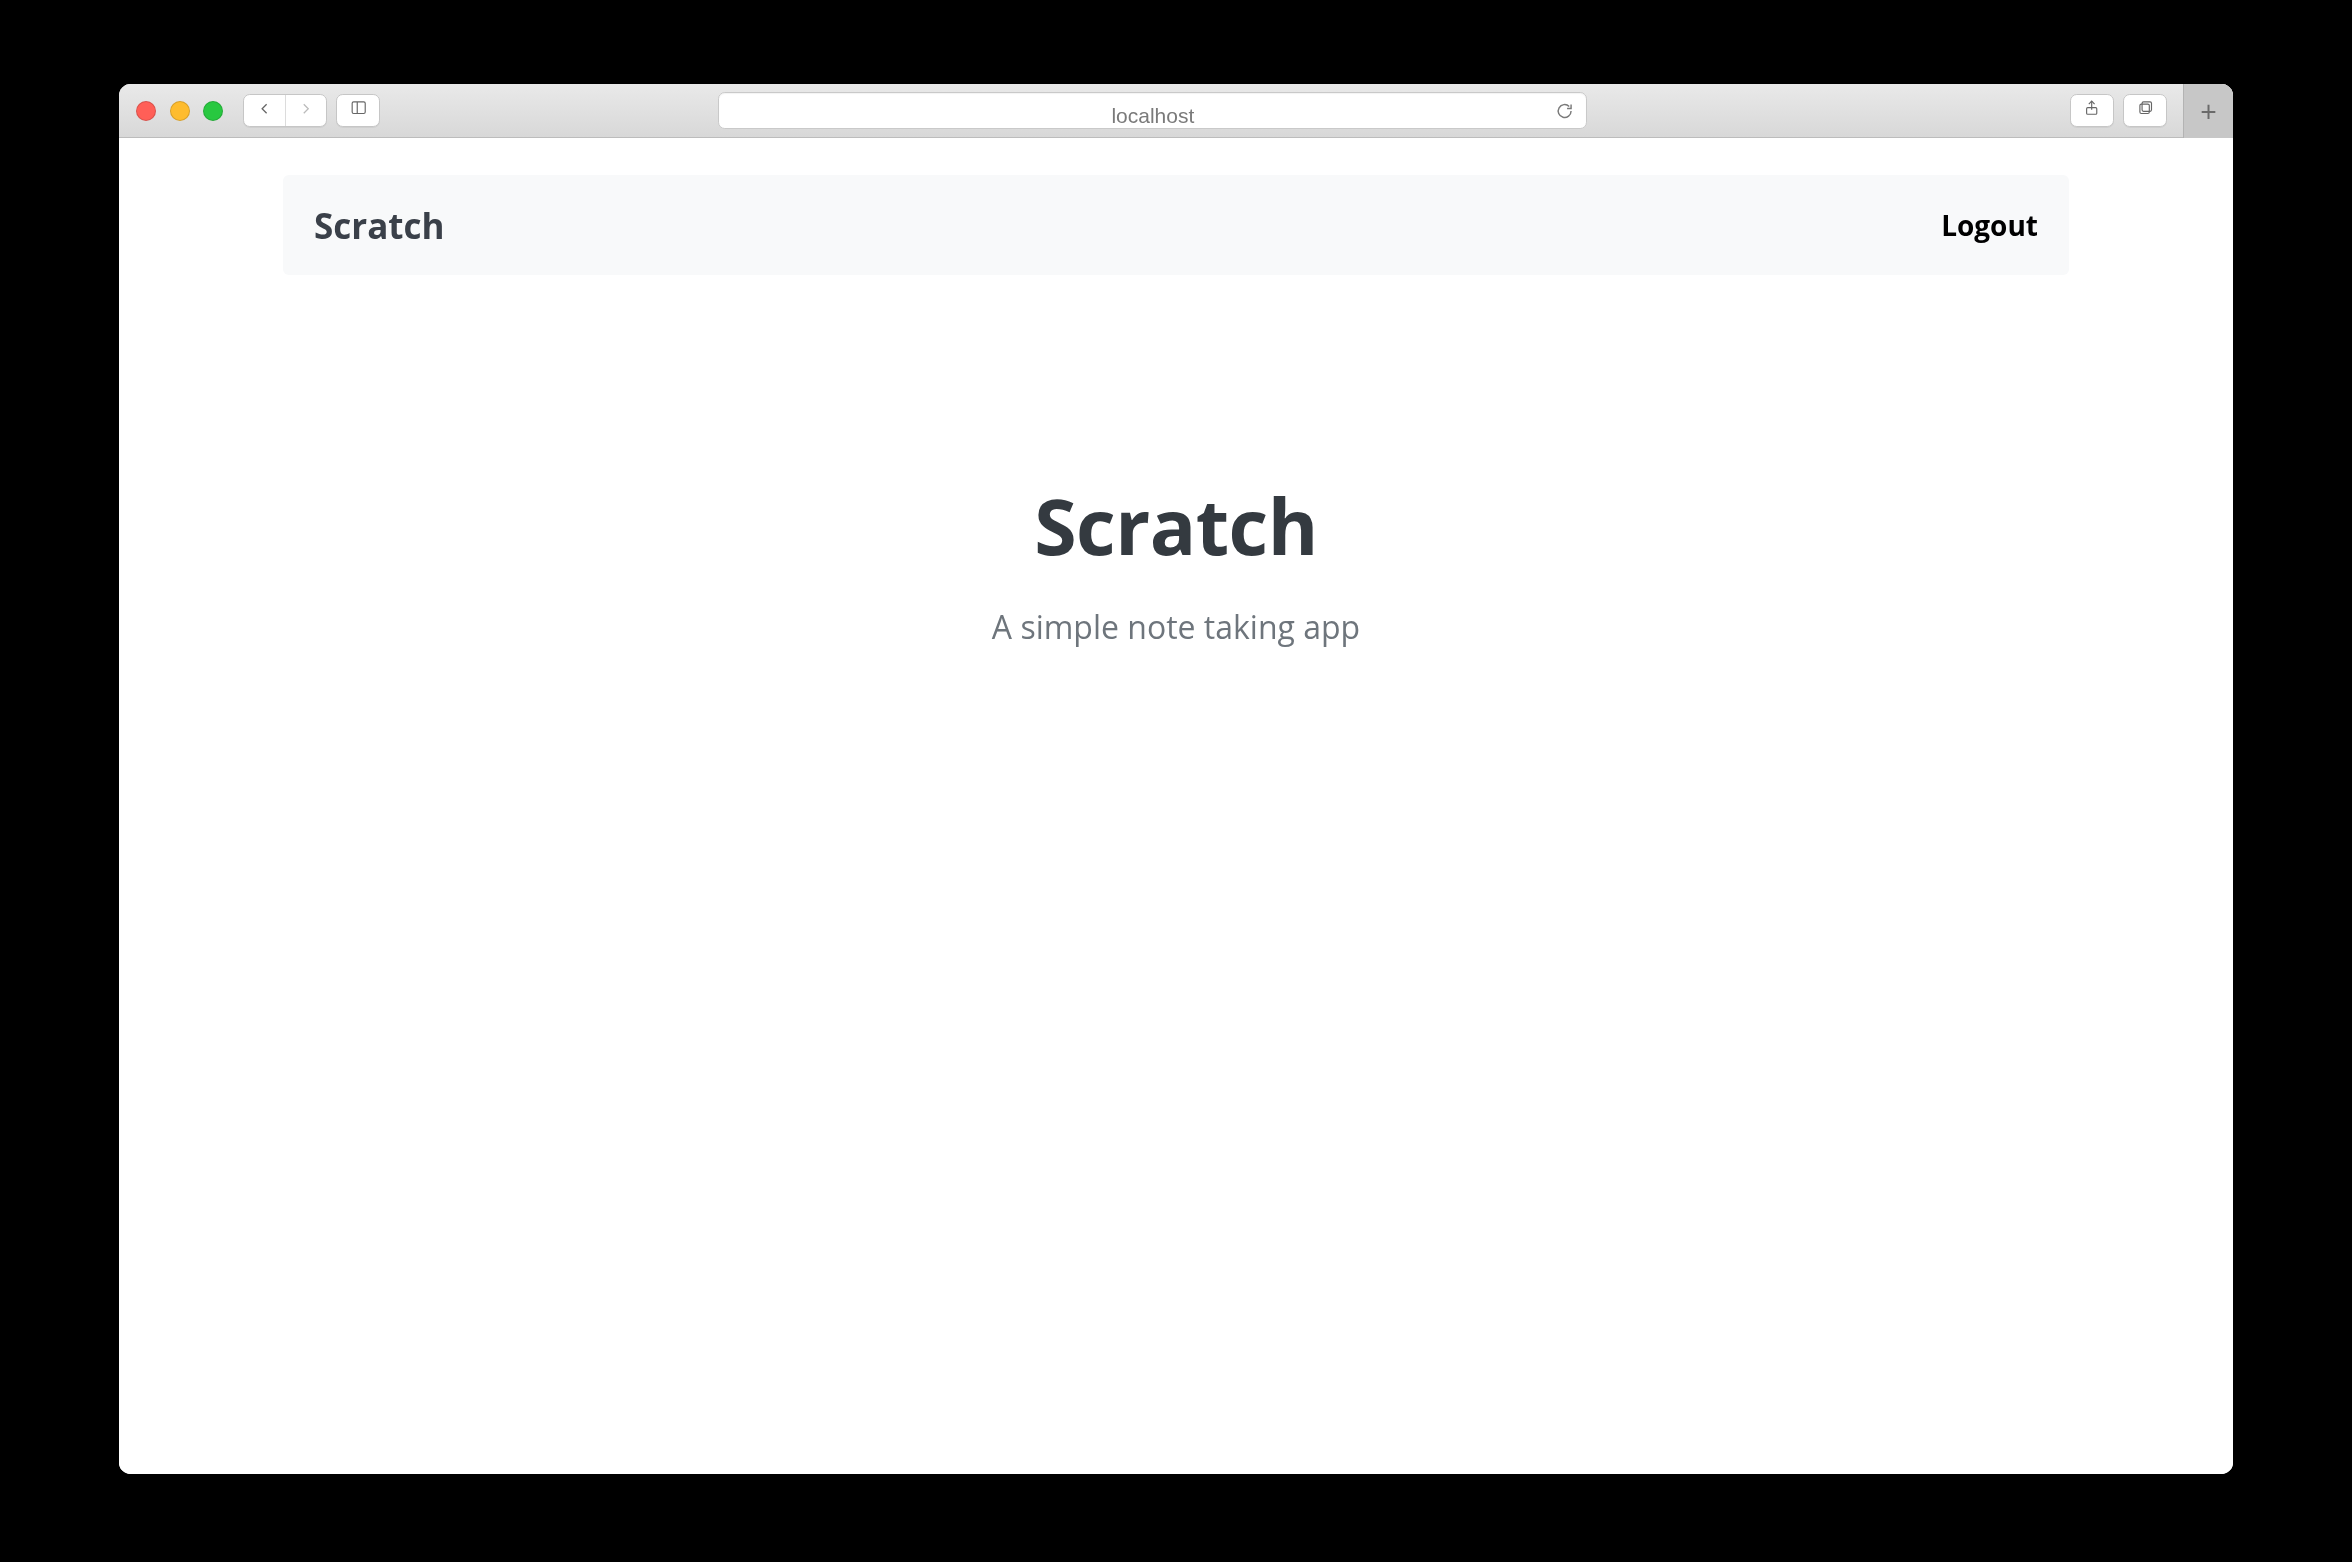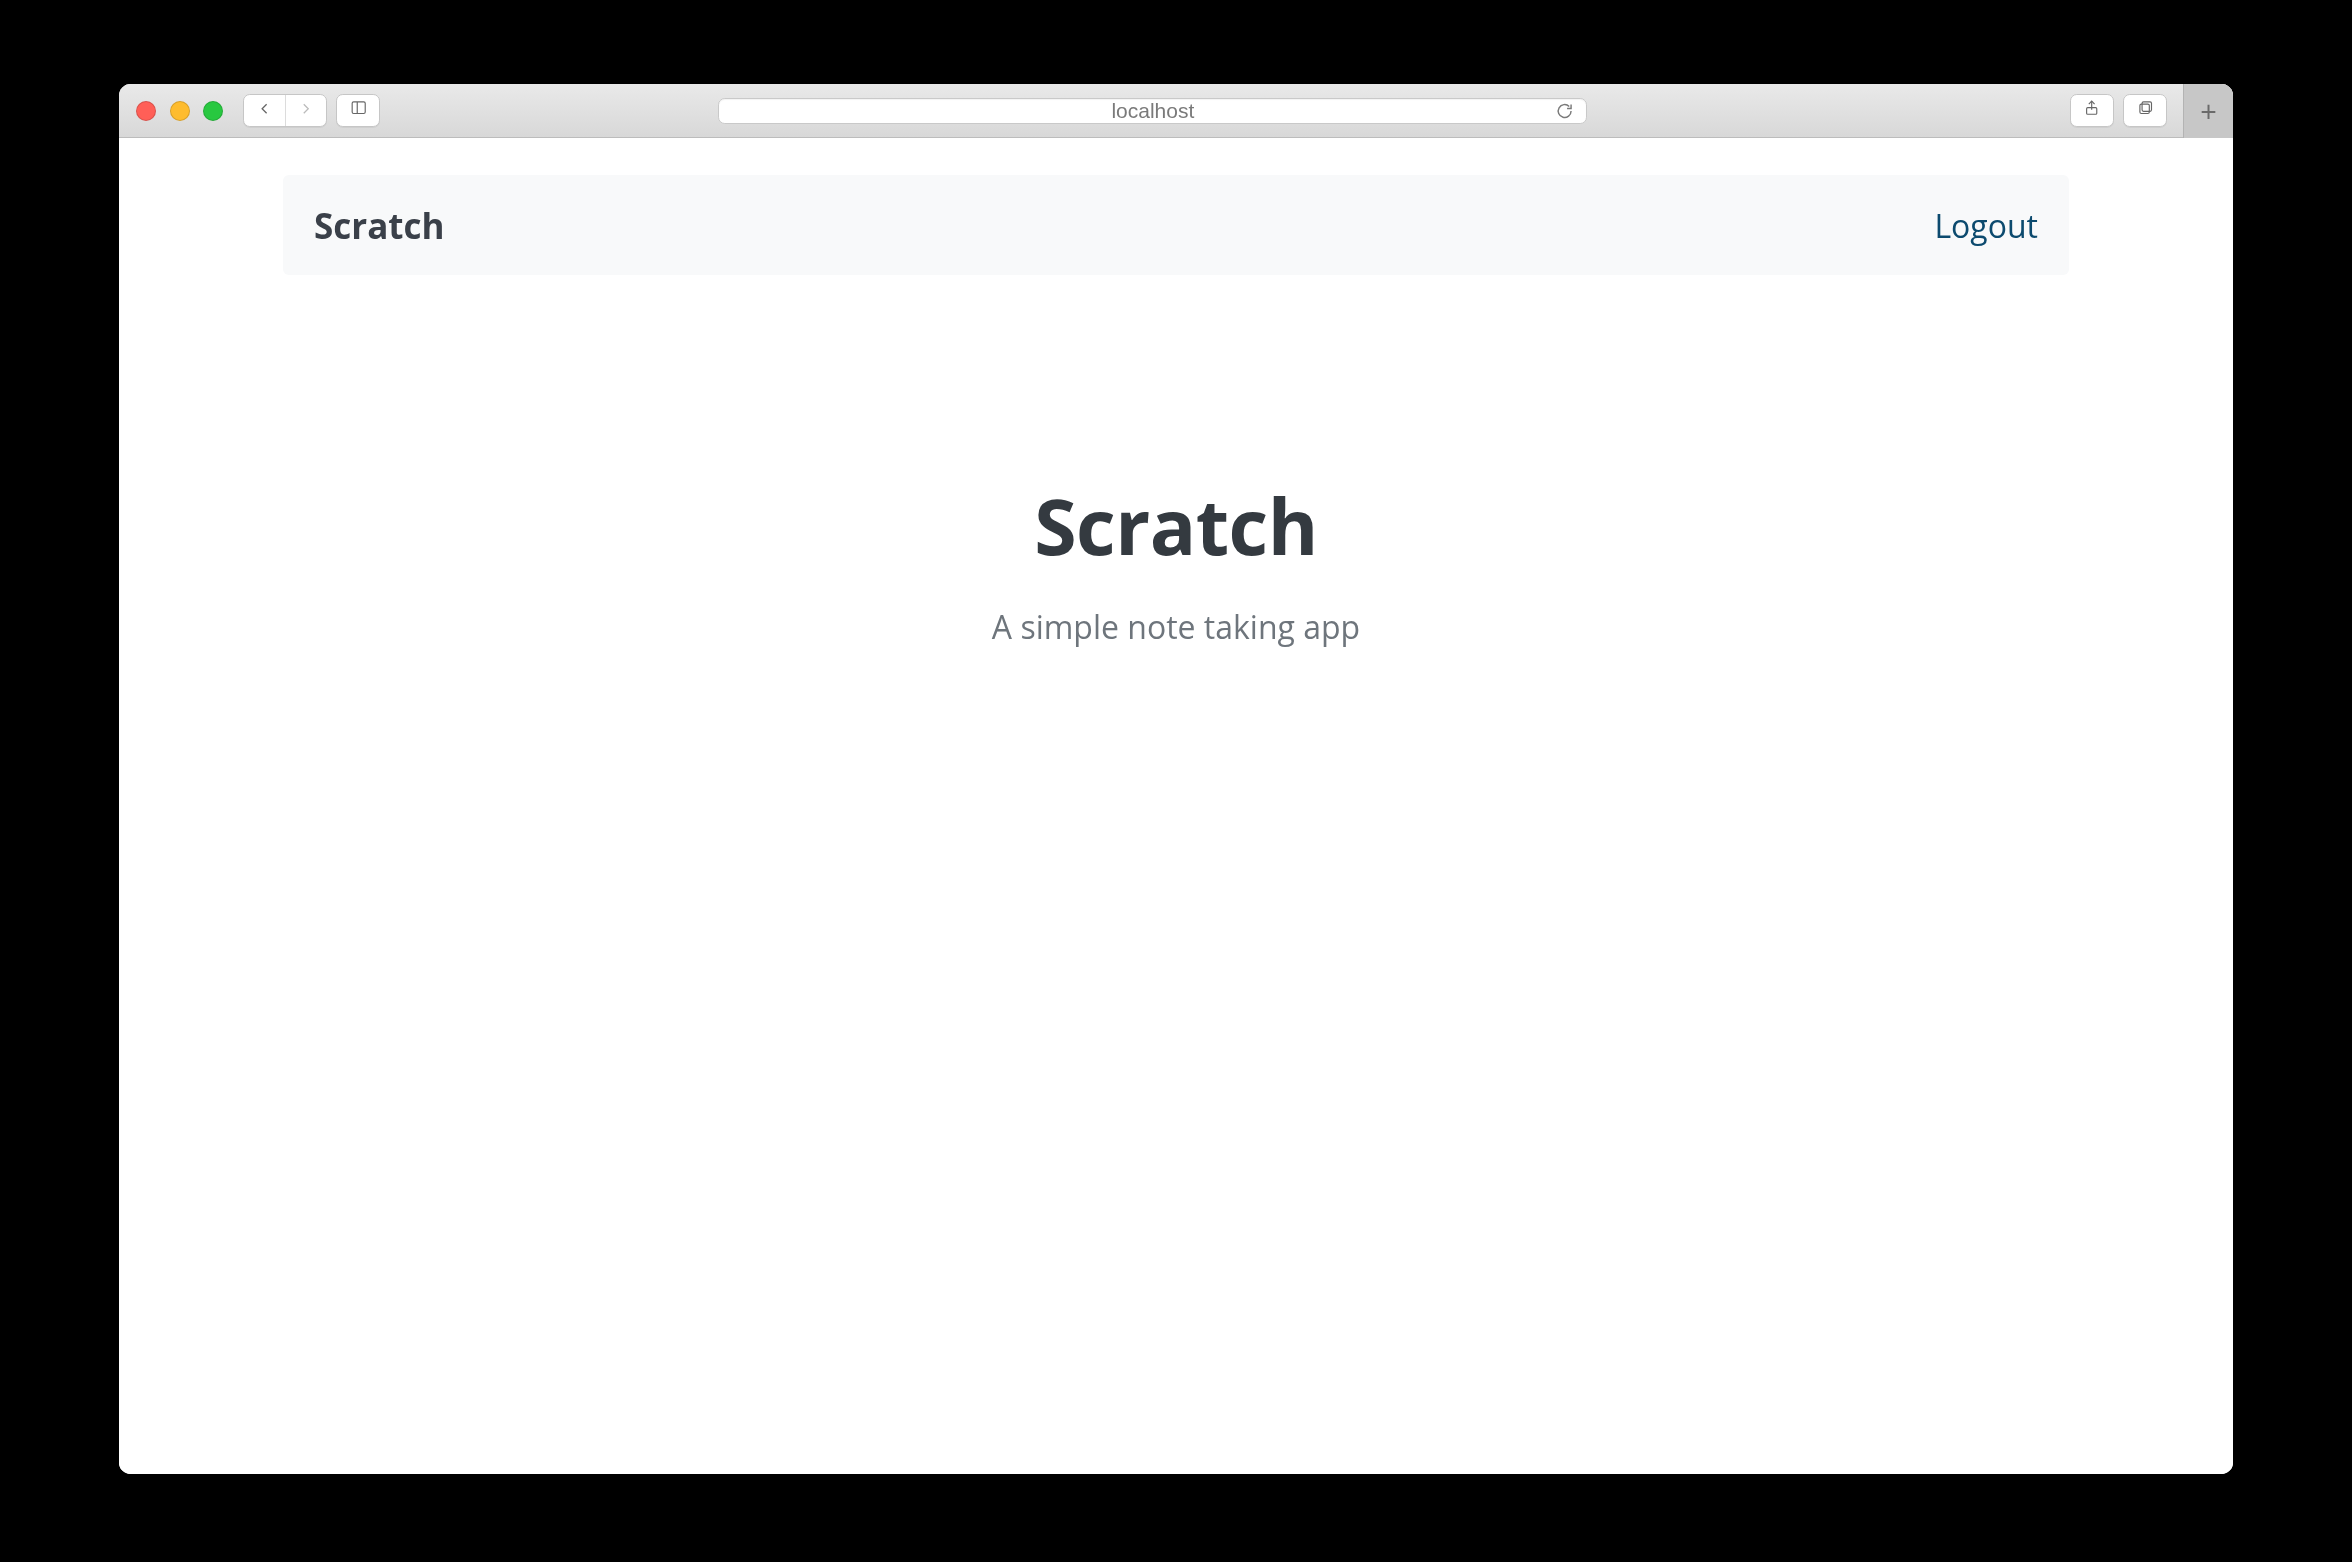--- a/index.html
+++ b/index.html
@@ -73,26 +73,26 @@
       box-shadow: 0 1px 0 rgba(0,0,0,0.05);
     }
     .btn-single svg { width: 17.4px; height: 17.4px; stroke: #666; stroke-width: 1.6; fill: none; }
 
     .flex-spacer-sm { width: 174px; flex: 0 0 auto; }
 
     .url-bar {
       flex: 1;
       max-width: 869px;
       margin: 0 auto;
-      height: 26px;
+      height: 37px;
       background: #fff;
       border: 1px solid #c9c9c9;
       border-radius: 6.8px;
       display: flex;
-      align-items: flex-start;
+      align-items: flex-end;
       justify-content: center;
       position: relative;
       box-shadow: inset 0 1px 1px rgba(0,0,0,0.05);
     }
     .url-text { font-size: 21px; color: #7a7a7a; font-family: -apple-system, sans-serif; }
     .reload-icon {
       position: absolute;
       right: 11.6px;
       top: 50%;
       transform: translateY(-50%);
@@ -135,24 +135,25 @@
       justify-content: space-between;
       padding: 0 31px;
     }
     .brand {
       font-size: 35px;
       font-weight: 700;
       color: #3a4049;
       font-family: 'Open Sans', -apple-system, sans-serif;
     }
     .logout-link {
-      font-size: 32px;
-      color: #0c4a6e;
+      font-size: 28px;
+      color: #000000;
       font-family: 'Open Sans', -apple-system, sans-serif;
       cursor: pointer;
+      font-weight: bold;
     }
 
     .hero {
       text-align: center;
       padding-top: 198px;
     }
     .hero h1 {
       font-size: 77px;
       font-weight: 700;
       color: #343a40;

